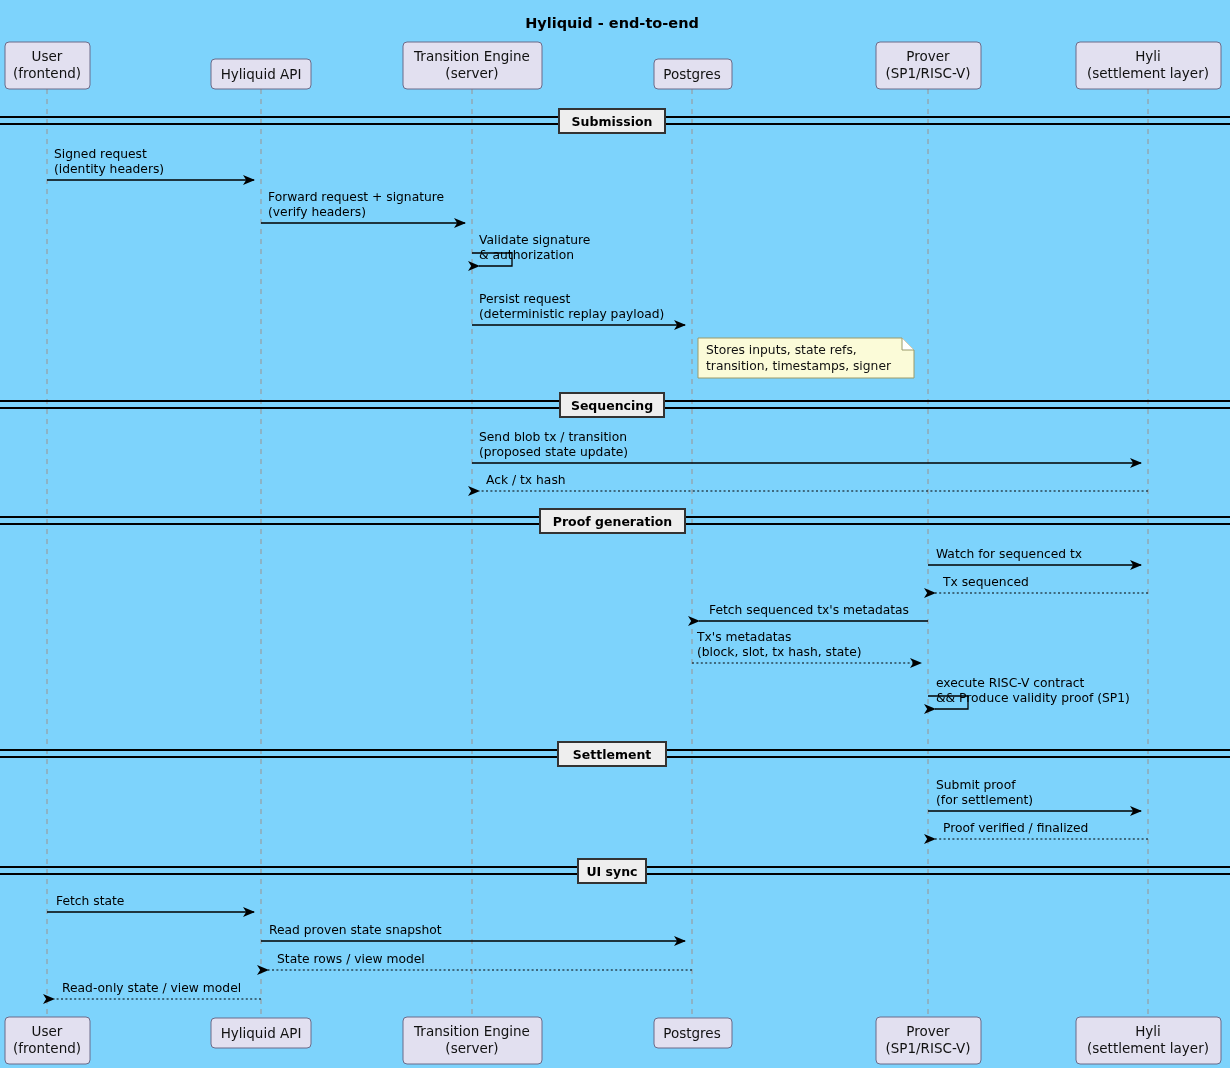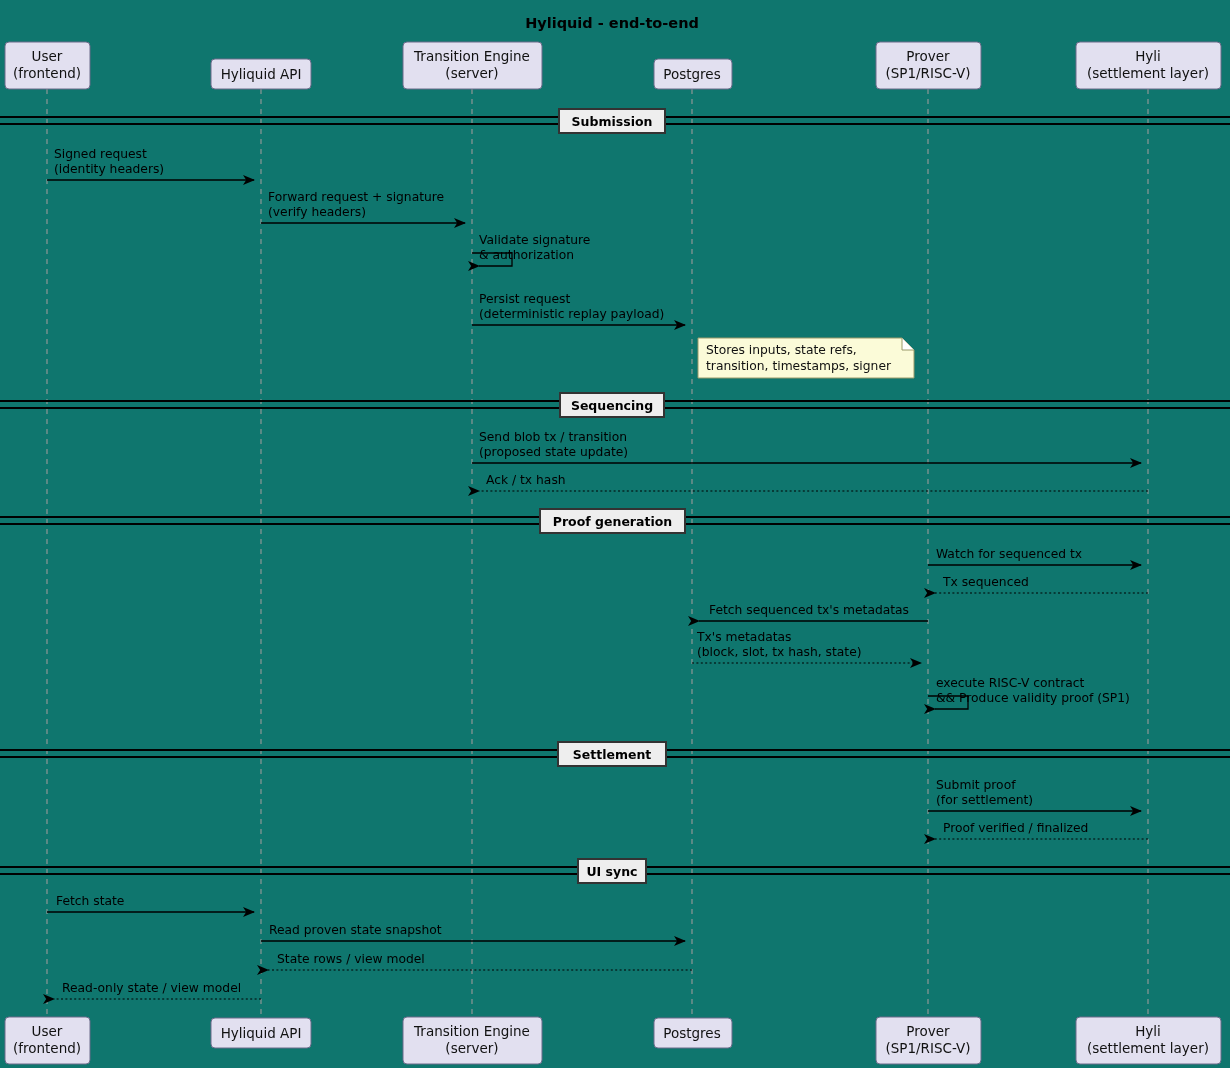--- a/index.html
+++ b/index.html
@@ -9,21 +9,21 @@
   }
   body {
     font-family: "DejaVu Sans", "Liberation Sans", sans-serif;
     color: #1a1a1a;
   }
   #canvas {
     position: relative;
     width: 1230px;
     height: 1068px;
     overflow: hidden;
-    background: #0f766e;
+    background: #7dd3fc;
   }
   #diagram-svg {
     position: absolute;
     left: 0;
     top: 0;
     width: 1230px;
     height: 1068px;
   }
   .diagram-title {
     font-size: 14.5px;

